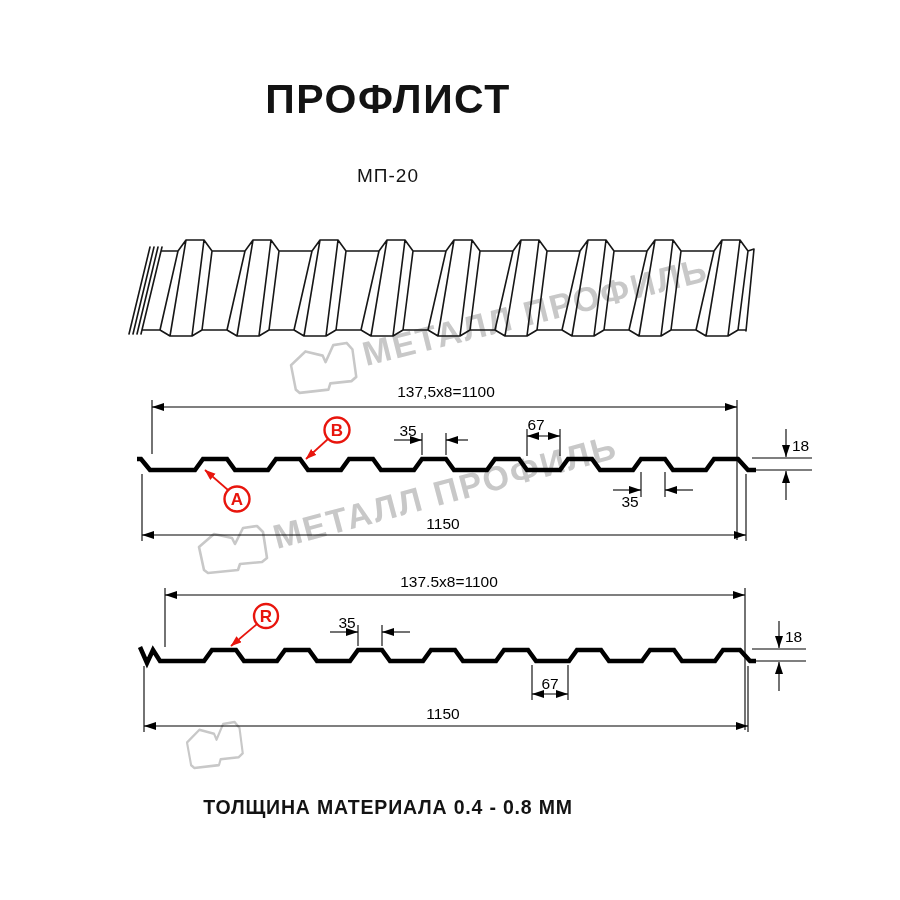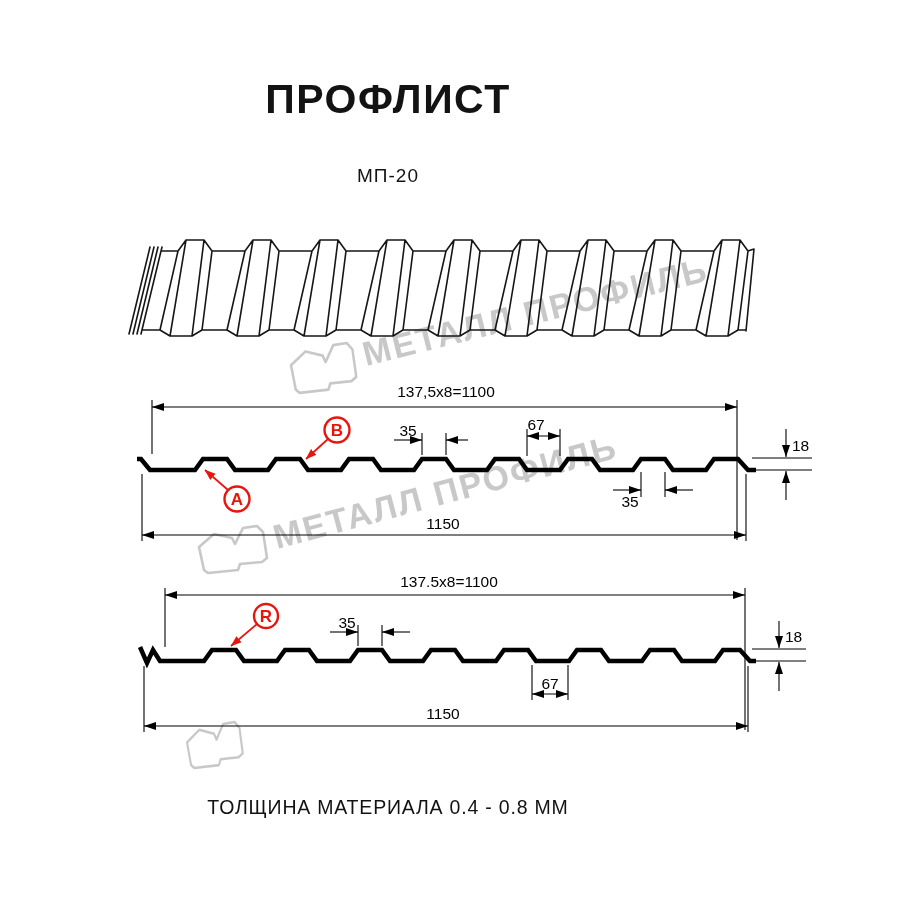--- a/index.html
+++ b/index.html
@@ -1,20 +1,20 @@
 <!DOCTYPE html>
 <html style="--line: #000000; --drawing: #161616; --text: #131313; --red: #e8150d; --watermark: #c8c8c8;"><head>
 <meta charset="utf-8">
 <style>
   html,body{margin:0;padding:0;background:#fff;}
   body{width:900px;height:900px;position:relative;font-family:"Liberation Sans",sans-serif;overflow:hidden;}
   .ctr{position:absolute;left:0;width:776px;text-align:center;color:var(--text);}
   .title{top:76px;font-size:41px;font-weight:bold;letter-spacing:1.5px;}
   .subtitle{top:125px;font-size:19px;font-weight:normal;letter-spacing:1px;margin-top:40px;}
-  .footer{top:796px;font-size:19.5px;font-weight:normal;letter-spacing:.8px;text-align:center;}
+  .footer{top:796px;font-size:19.5px;font-weight:bold;letter-spacing:.8px;text-align:center;}
   svg{position:absolute;left:0;top:0;}
   svg text{font-family:"Liberation Sans",sans-serif;}
   .dim{stroke:var(--line);stroke-width:1.1;fill:none;}
   .dimtxt{font-size:15.5px;fill:var(--line);}
   .prof{stroke:var(--line);stroke-width:4.5;fill:none;stroke-linejoin:miter;}
   .sheet{stroke:var(--drawing);stroke-width:1.6;fill:none;stroke-linejoin:round;stroke-linecap:round;}
   .wm{fill:var(--watermark);font-size:34px;font-weight:bold;letter-spacing:2px;}
   .wmlogo{stroke:var(--watermark);stroke-width:2.6;fill:none;stroke-linejoin:round;}
   .redln{stroke:var(--red);stroke-width:1.7;fill:none;}
   .redcirc{stroke:var(--red);stroke-width:2.4;fill:none;}

